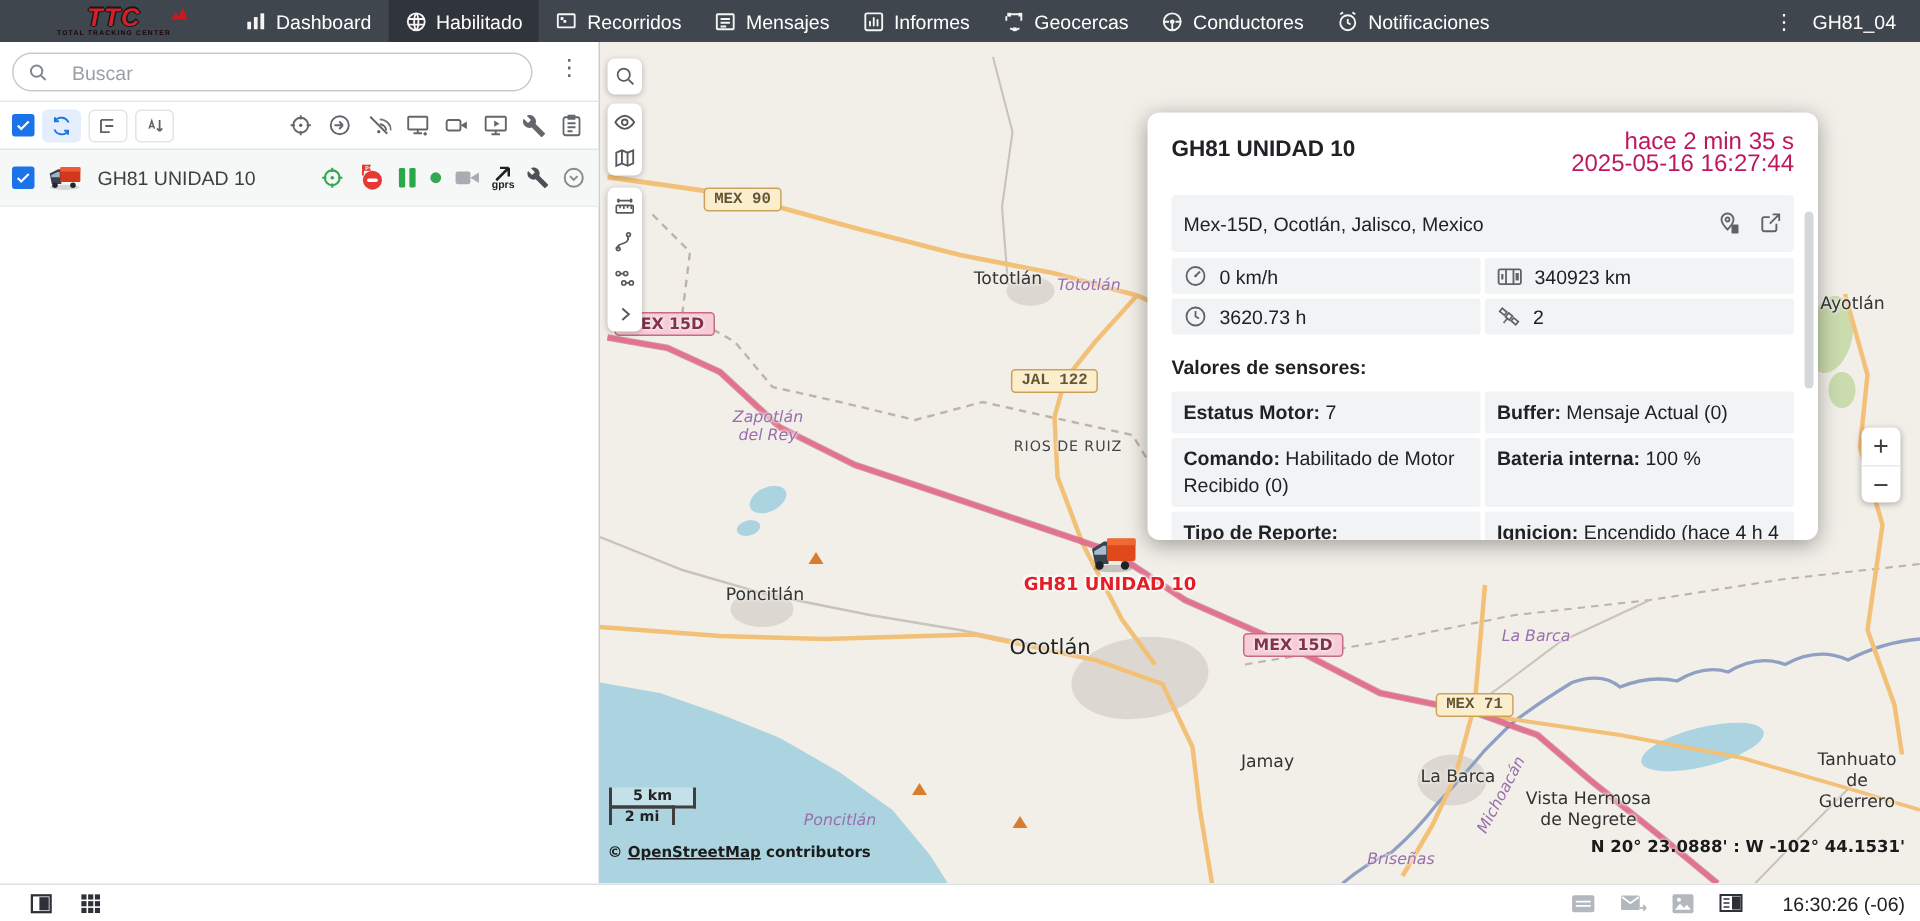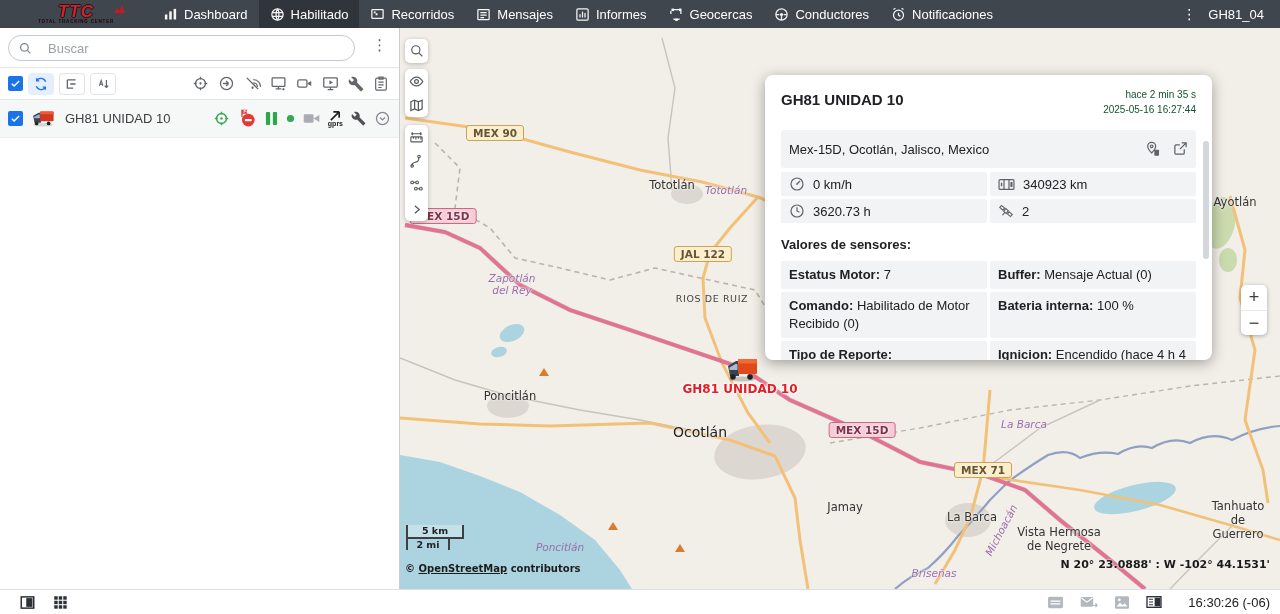--- a/index.html
+++ b/index.html
@@ -44,21 +44,21 @@
   
   .map { position:absolute; top:28px; left:400px; width:880px; height:561px; background:#f2efe9; overflow:hidden; z-index:10; }
   .mlabel { position:absolute; transform:translate(-50%,-50%); white-space:pre-line; text-align:center; font-family:"DejaVu Sans",sans-serif; pointer-events:none;
             text-shadow:0 0 2px #f2efe9,0 0 2px #f2efe9,0 0 3px #f2efe9; }
   .town   { font-size:11.5px; color:#333; }
   .city   { font-size:14px; color:#222; }
   .hamlet { font-size:9.5px; color:#444; letter-spacing:.6px; }
   .muni   { font-size:10.5px; color:#9a6eae; font-style:italic; }
   .water-lbl { font-size:10.5px; color:#9a6eae; font-style:italic; text-shadow:0 0 2px #abd4e0,0 0 2px #abd4e0; }
   .shield-tan, .shield-pink { font-size:10.5px; font-weight:bold; padding:1px 6px; border-radius:3px; transform:translate(-50%,-50%); font-family:"DejaVu Sans",sans-serif; }
-  .shield-tan { background:#fbeecb; border:1.5px solid #cfa05c; color:#6b5523; }
+  .shield-tan { background:#fbeecb; border:1.5px solid #cfa05c; color:#6b5523;font-family:Liberation Mono, monospace; }
   .shield-pink { background:#f6ccd7; border:1.5px solid #c96a84; color:#84304e; }
 
   .map-toolbar-group { position:absolute; left:5px; background:#fff; border-radius:5px; box-shadow:0 1px 4px rgba(0,0,0,.25); display:flex; flex-direction:column; align-items:center; }
   .mt-btn { width:23px; height:24px; display:flex; align-items:center; justify-content:center; color:#565a5f; cursor:pointer; }
   .zoom-ctl { position:absolute; right:13px; top:257px; width:26px; background:#fff; border-radius:5px; box-shadow:0 1px 4px rgba(0,0,0,.3); display:flex; flex-direction:column; }
   .zoom-btn { height:25px; display:flex; align-items:center; justify-content:center; font-size:18px; color:#3c4043; cursor:pointer; }
   .zoom-btn + .zoom-btn { border-top:1px solid #e8eaed; }
 
   .marker-truck { position:absolute; left:342px; top:341px; transform:translate(-50%,-50%); }
   .marker-label { position:absolute; left:340px; top:361px; transform:translate(-50%,-50%); font-size:12px; font-weight:bold; color:#e31e25;
@@ -69,21 +69,21 @@
   .scale-mi { width:44px; border:2px solid #3f3f3f; border-top:none; margin-top:-2px; font-size:9.5px; font-weight:bold; color:#222; text-align:center; border-top:2px solid #3f3f3f; border-bottom:none; }
   .attribution { position:absolute; left:5px; top:535px; font-size:10px; font-weight:bold; color:#1c1c1c; font-family:"DejaVu Sans",sans-serif; }
   .attribution .osm { text-decoration:underline; cursor:pointer; }
   .coords { position:absolute; right:10px; top:530px; font-size:11px; font-weight:bold; color:#1a1a1a; font-family:"DejaVu Sans",sans-serif; text-shadow:0 0 2px #f2efe9,0 0 2px #f2efe9; }
 
   
   .popup { position:absolute; left:765px; top:75px; width:447px; height:285px; background:#fff; border-radius:8px;
            box-shadow:0 3px 14px rgba(0,0,0,.35); z-index:55; overflow:hidden; padding:12px 16px 0 16px; }
   .pop-head { display:flex; justify-content:space-between; align-items:flex-start; }
   .pop-title { font-size:15px; font-weight:bold; color:#202124; padding-top:4px; }
-  .pop-meta { text-align:right; font-size:10px; color:#14532d; line-height:15px; }
+  .pop-meta { text-align:right; font-size:16px; color:#be185d; line-height:15px; }
   .addr-row { margin-top:13px; background:#f1f3f4; border-radius:3px; height:38px; display:flex; align-items:center; padding:0 8px; }
   .addr-text { font-size:13px; color:#202124; }
   .addr-icons { margin-left:auto; display:flex; gap:12px; color:#5f6368; }
   .addr-icons span { cursor:pointer; display:flex; }
   .stat-grid { margin-top:4px; display:grid; grid-template-columns:1fr 1fr; gap:3px; }
   .stat-cell { background:#f1f3f4; border-radius:2px; height:24px; display:flex; align-items:center; gap:8px; padding:12px 8px; font-size:13px; color:#202124; }
   .stat-cell svg { color:#5f6368; flex:none; }
   .sensors-title { margin:14px 0 9px 0; font-size:13px; color:#202124;font-weight:bold; }
   .sensor-grid { display:grid; grid-template-columns:1fr 1fr; gap:3px; }
   .sensor-cell { background:#f1f3f4; border-radius:2px; padding:5px 8px; font-size:13px; color:#202124; line-height:18px; min-height:24px; }

